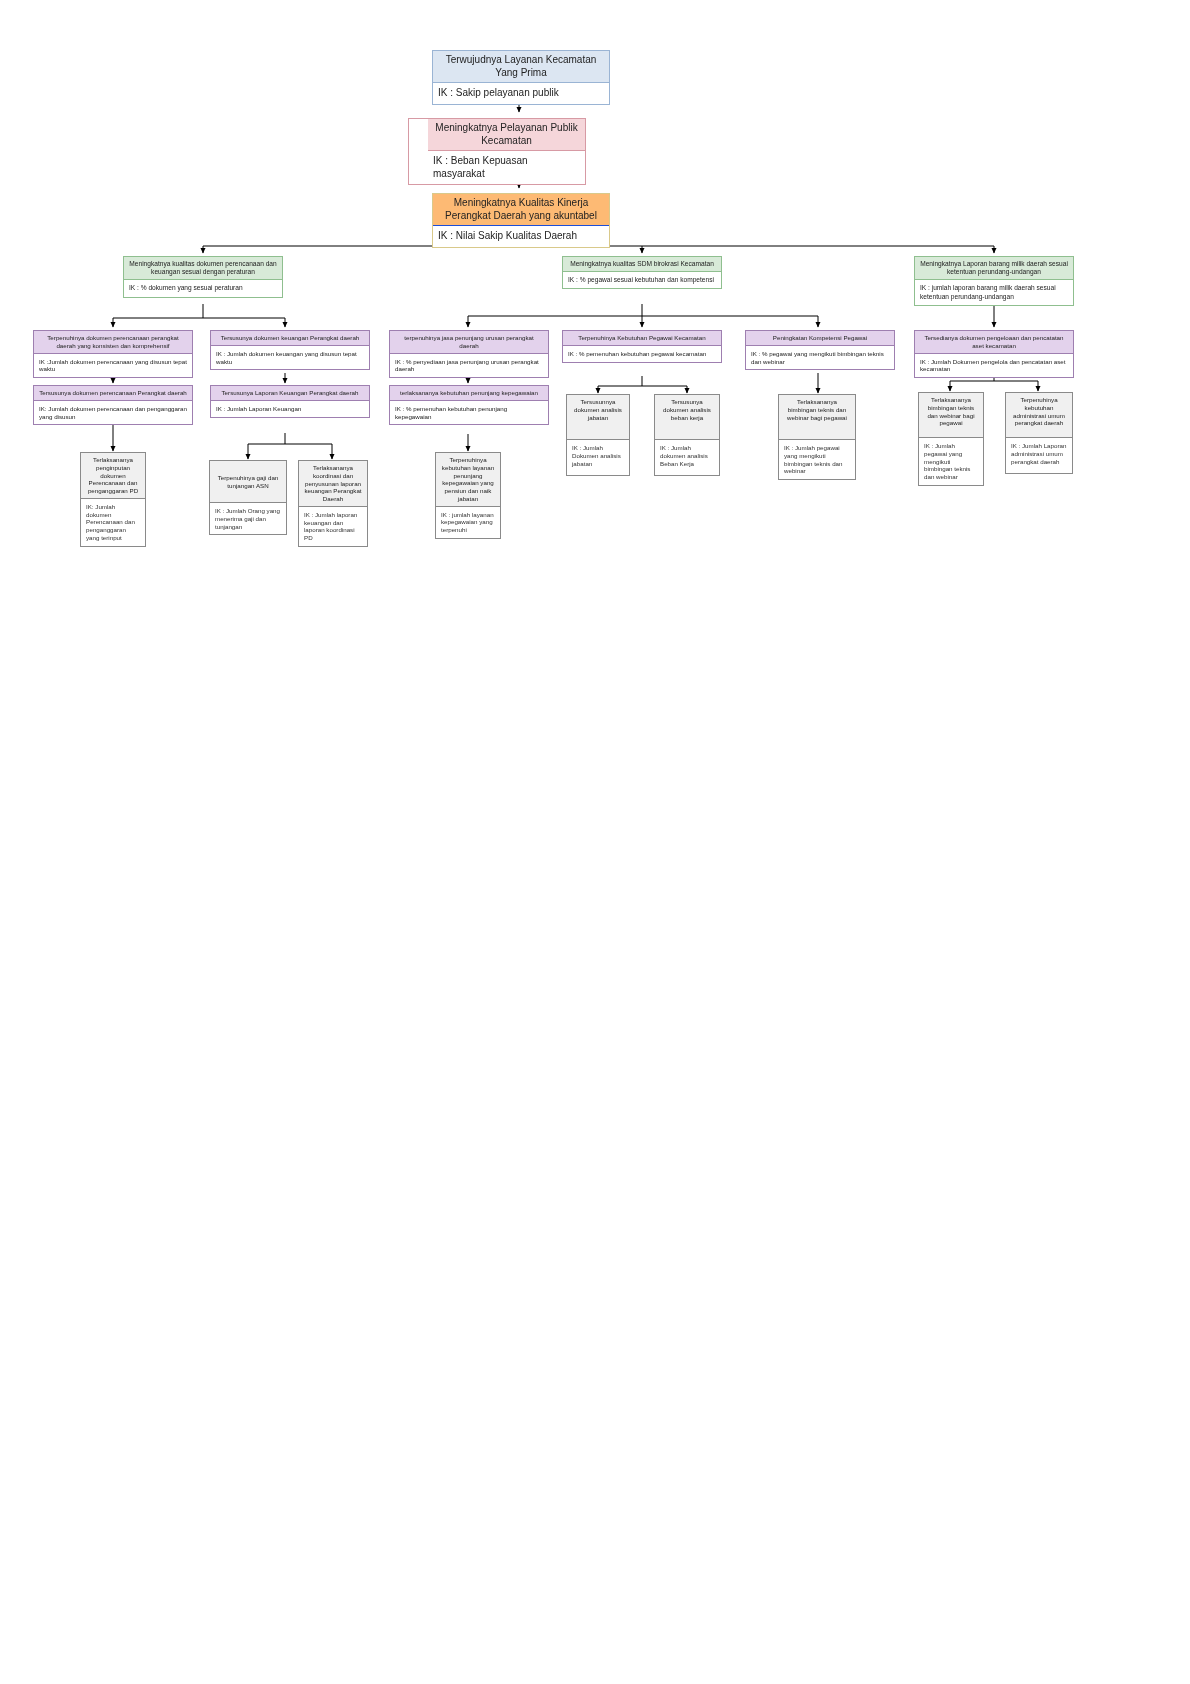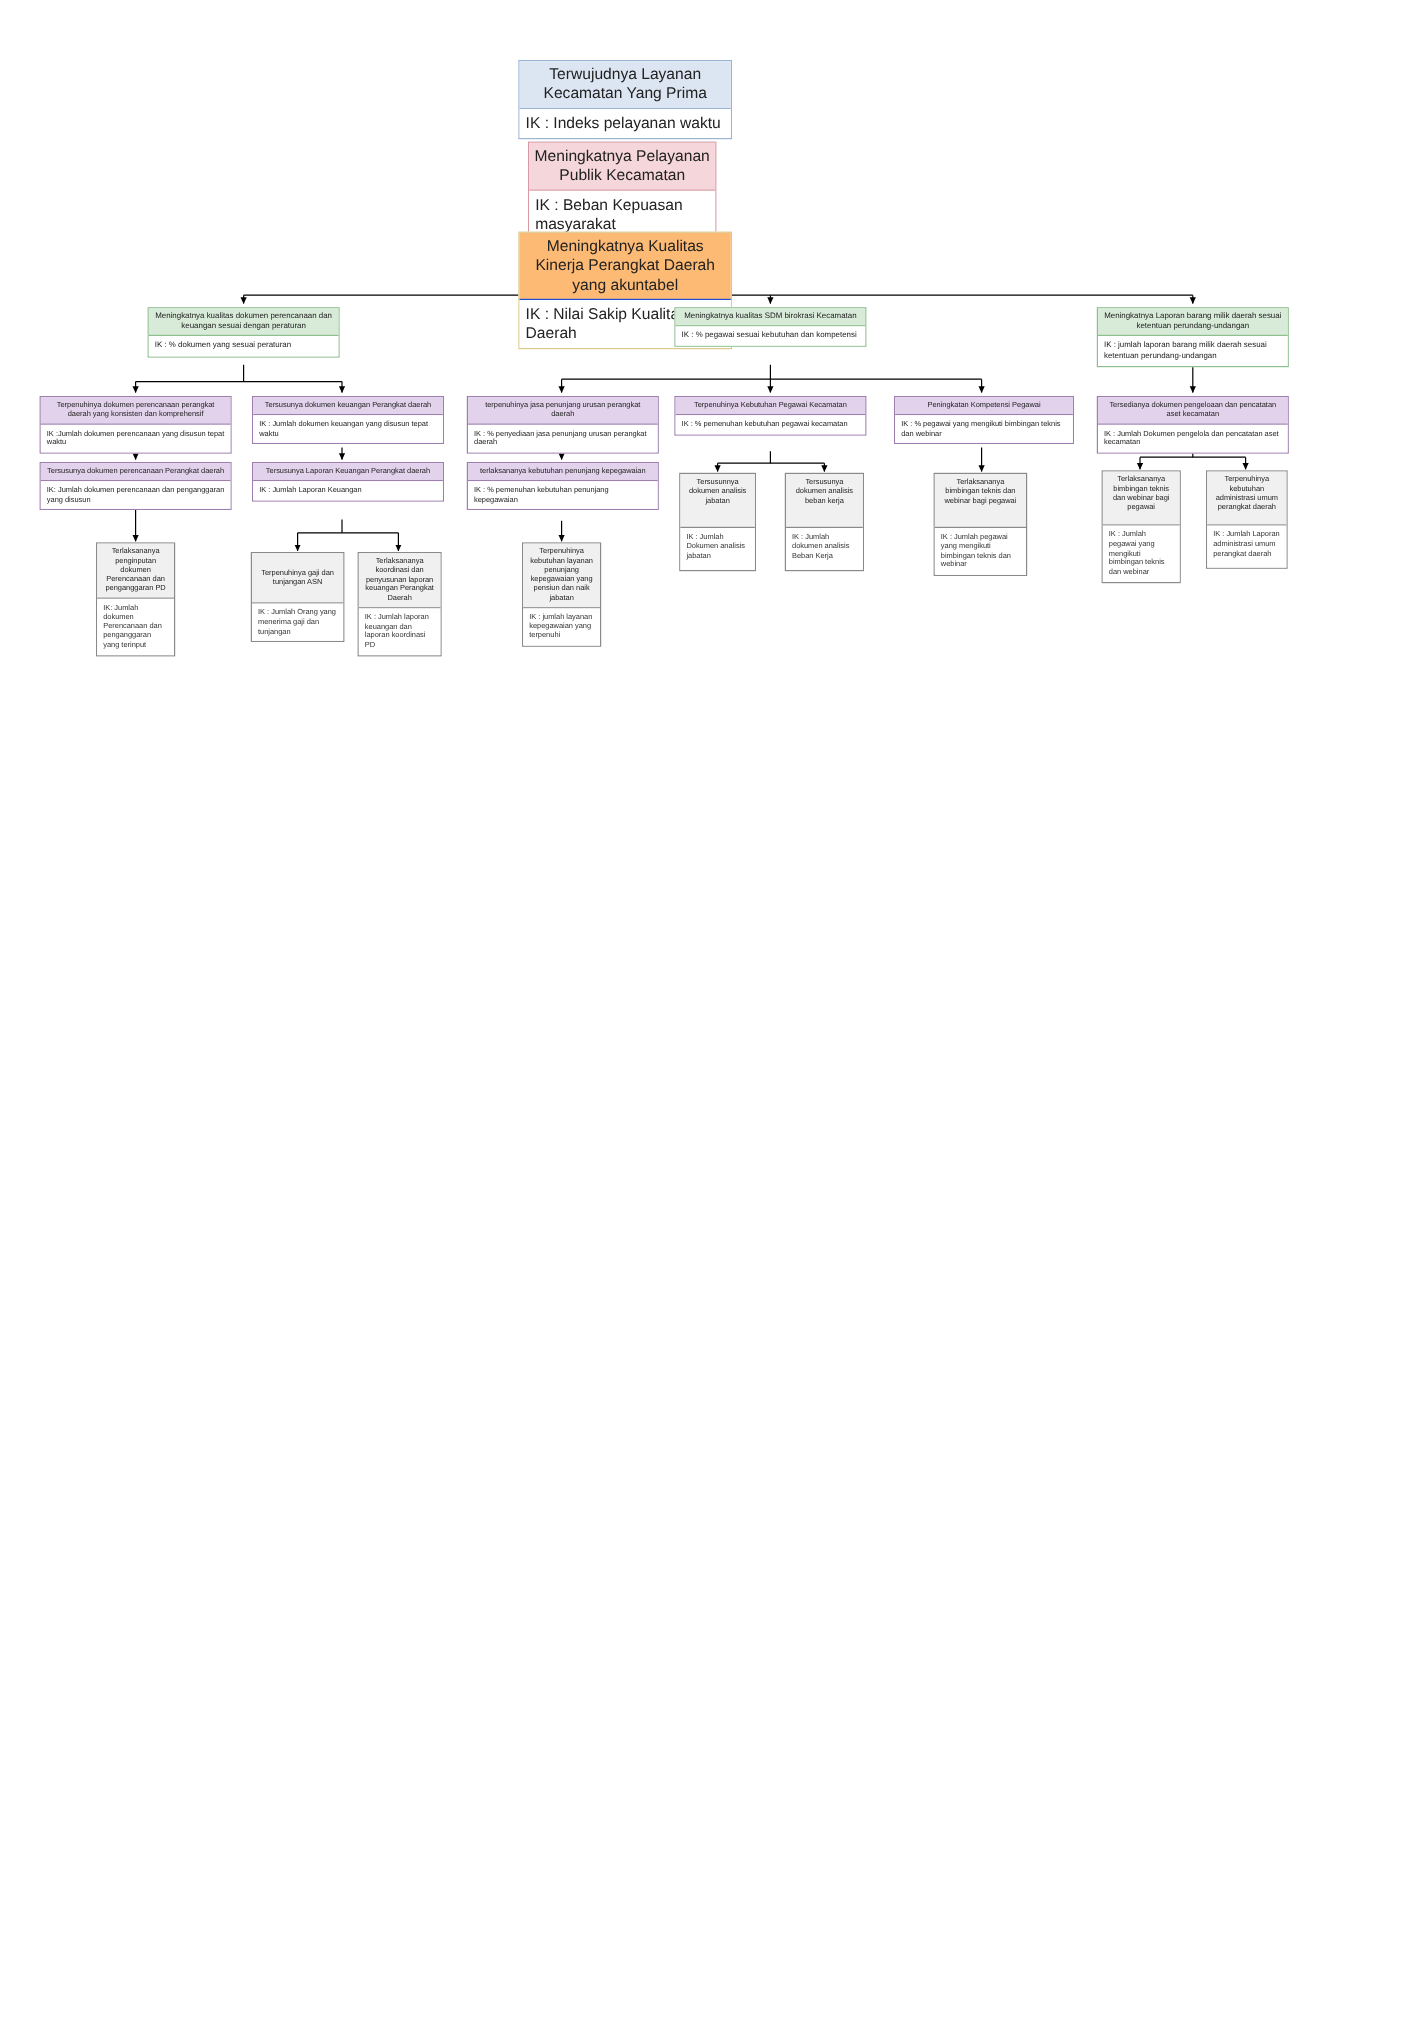--- a/index.html
+++ b/index.html
@@ -50,21 +50,21 @@
   .v-yellow { border-color: #d9c98a; }
   .v-yellow .title { background: #fdba74; border-bottom: 1px solid #1d4ed8; }
   .v-green  { border-color: #8fbf8f; }
   .v-green  .title { background: #d8ead8; border-bottom: 1px solid #8fbf8f; }
   .v-purple { border-color: #9e7fb0; }
   .v-purple .title { background: #e3d2ec; border-bottom: 1px solid #9e7fb0; }
   .v-grey   { border-color: #8a8a8a; }
   .v-grey   .title { background: #f0f0f0; border-bottom: 1px solid #8a8a8a; }
   .v-grey   .ik { color: #333; }
 
-  .fs-7 { font-size: 13px; }
+  .fs-7 { font-size: 10px; }
   .fs-65 { font-size: 6.6px; }
   .fs-6 { font-size: 6.2px; }
 
   svg#edges {
     position: absolute;
     left: 0; top: 0;
     width: 1190px; height: 1684px;
     z-index: 1;
     pointer-events: none;
   }
@@ -129,24 +129,24 @@
       <path d="M248,444 L332,444"></path>
       <path d="M248,444 L248,459" marker-end="url(#arrow)"></path>
       <path d="M332,444 L332,459" marker-end="url(#arrow)"></path>
 
       <path d="M468,434 L468,451" marker-end="url(#arrow)"></path>
     </g>
   </svg>
 
   <div class="node v-blue fs-7" style="left:432px; top:50px; width:178px;">
     <div class="title">Terwujudnya Layanan Kecamatan Yang Prima</div>
-    <div class="ik">IK : Indeks pelayanan waktu</div>
-  </div>
-
-  <div class="node v-red fs-7" style="left:440px; top:118px; width:157px;">
+    <div class="ik">IK : Sakip pelayanan publik</div>
+  </div>
+
+  <div class="node v-red fs-7" style="left:408px; top:118px; width:178px;padding-left:19px;">
     <div class="title">Meningkatnya Pelayanan Publik Kecamatan</div>
     <div class="ik">IK : Beban Kepuasan masyarakat</div>
   </div>
 
   <div class="node v-yellow fs-7" style="left:432px; top:193px; width:178px;">
     <div class="title">Meningkatnya Kualitas Kinerja Perangkat Daerah yang akuntabel</div>
     <div class="ik">IK : Nilai Sakip Kualitas Daerah</div>
   </div>
 
   <div class="node v-green fs-65" style="left:123px; top:256px; width:160px;">

